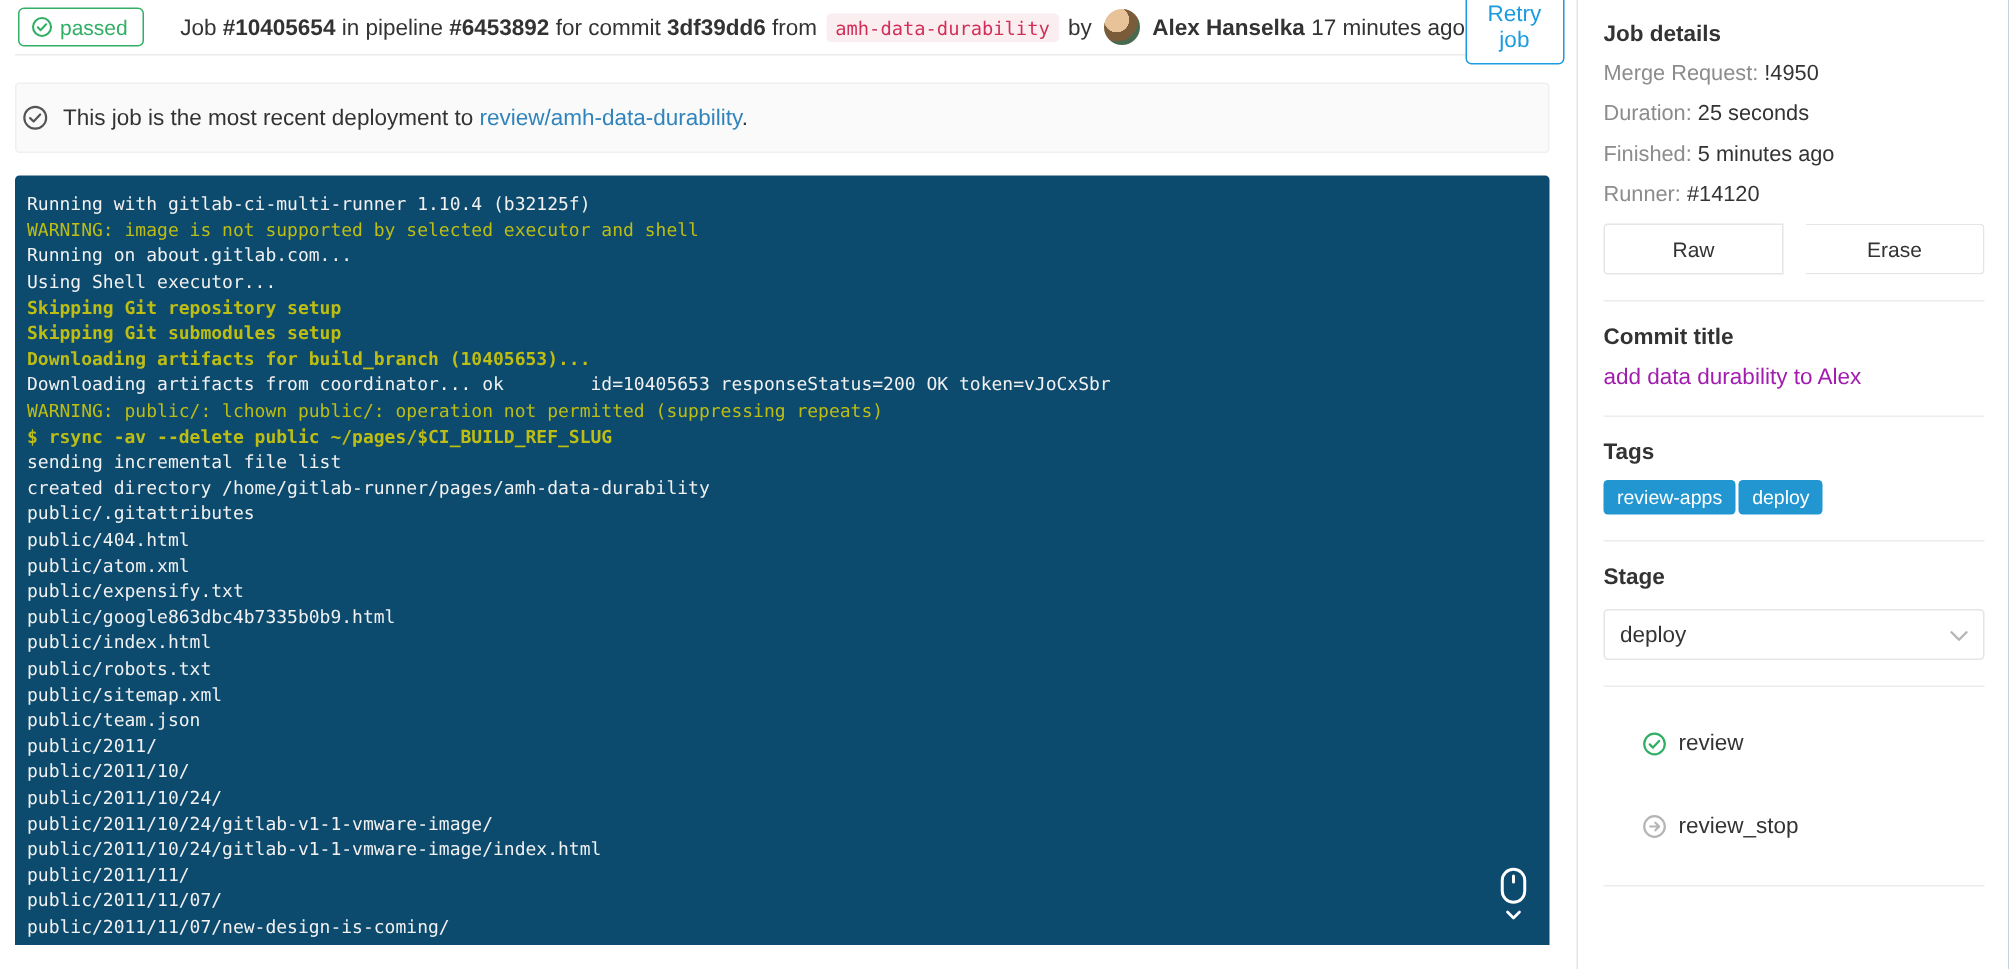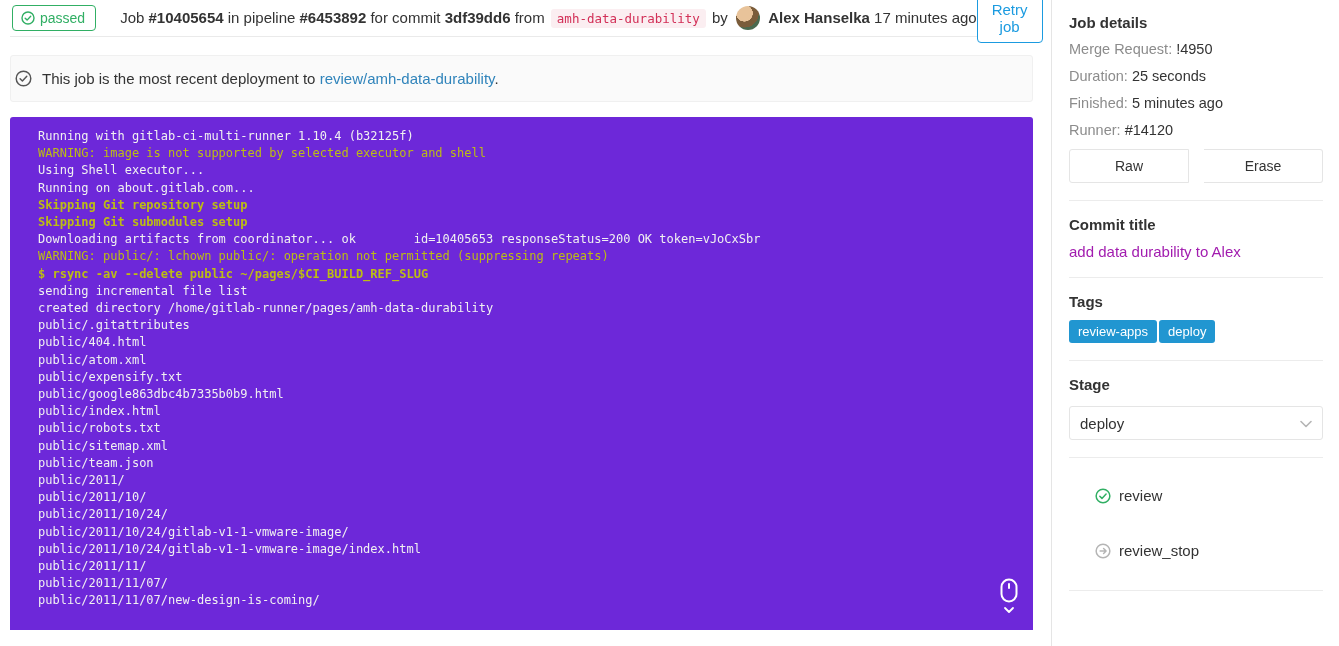--- a/index.html
+++ b/index.html
@@ -24,22 +24,22 @@
   .spacer { flex:1; }
   .retry-btn { border:1px solid #1b9be0; color:#1b9be0; background:#fff; border-radius:4px;
     font-size:15px; padding:7px 14px; cursor:pointer; font-family:inherit; }
 
   
   .notice { margin-top:18px; background:#fafafa; border:1px solid #f0f0f0; border-radius:3px;
     padding:14px 4px; font-size:15px; color:#333; display:flex; align-items:center; gap:10px; }
   .notice a { color:#3084bb; text-decoration:none; }
 
   
-  .log-wrap { position:relative; margin-top:15px; height:513px; background:#6d28d9; border-radius:3px 3px 0 0;
-    overflow:hidden; padding:11px 28px; }
+  .log-wrap { position:relative; margin-top:15px; height:513px; background:#0c4a6e; border-radius:3px 3px 0 0;
+    overflow:hidden; padding:11px 8px; }
   .log-line { font-family:"DejaVu Sans Mono", monospace; font-size:12px; line-height:17.2px;
     color:#f1f1f1; white-space:pre; }
   .log-line.warning { color:#bdbd13; }
   .log-line.section { color:#bdbd13; font-weight:bold; }
   .scroll-indicator { position:absolute; right:12px; bottom:12px; width:24px; height:40px; cursor:pointer; }
 
   
   .sidebar { width:288px; border-left:1px solid #e5e5e5; padding:12px 16px 0 17px; font-size:14px; }
   .sb-title { font-size:15px; font-weight:bold; color:#333; margin:2px 0 10px; }
   .detail-row { margin:0 0 11px; color:#8c8c8c; font-size:14.5px; }
@@ -101,24 +101,25 @@
       </svg>
       <span><span>This job is the most recent deployment to</span>
         <a href="#">review/amh-data-durability</a><span>.</span>
       </span>
     </div>
 
     <div class="log-wrap">
       <div>
           <div class="log-line normal">Running with gitlab-ci-multi-runner 1.10.4 (b32125f)</div>
           <div class="log-line warning">WARNING: image is not supported by selected executor and shell</div>
+          <div class="log-line normal">Running on about.gitlab.com...</div>
           <div class="log-line normal">Using Shell executor...</div>
-          <div class="log-line normal">Running on about.gitlab.com...</div>
           <div class="log-line section">Skipping Git repository setup</div>
           <div class="log-line section">Skipping Git submodules setup</div>
+          <div class="log-line section">Downloading artifacts for build_branch (10405653)...</div>
           <div class="log-line normal">Downloading artifacts from coordinator... ok        id=10405653 responseStatus=200 OK token=vJoCxSbr</div>
           <div class="log-line warning">WARNING: public/: lchown public/: operation not permitted (suppressing repeats)</div>
           <div class="log-line section">$ rsync -av --delete public ~/pages/$CI_BUILD_REF_SLUG</div>
           <div class="log-line normal">sending incremental file list</div>
           <div class="log-line normal">created directory /home/gitlab-runner/pages/amh-data-durability</div>
           <div class="log-line normal">public/.gitattributes</div>
           <div class="log-line normal">public/404.html</div>
           <div class="log-line normal">public/atom.xml</div>
           <div class="log-line normal">public/expensify.txt</div>
           <div class="log-line normal">public/google863dbc4b7335b0b9.html</div>

